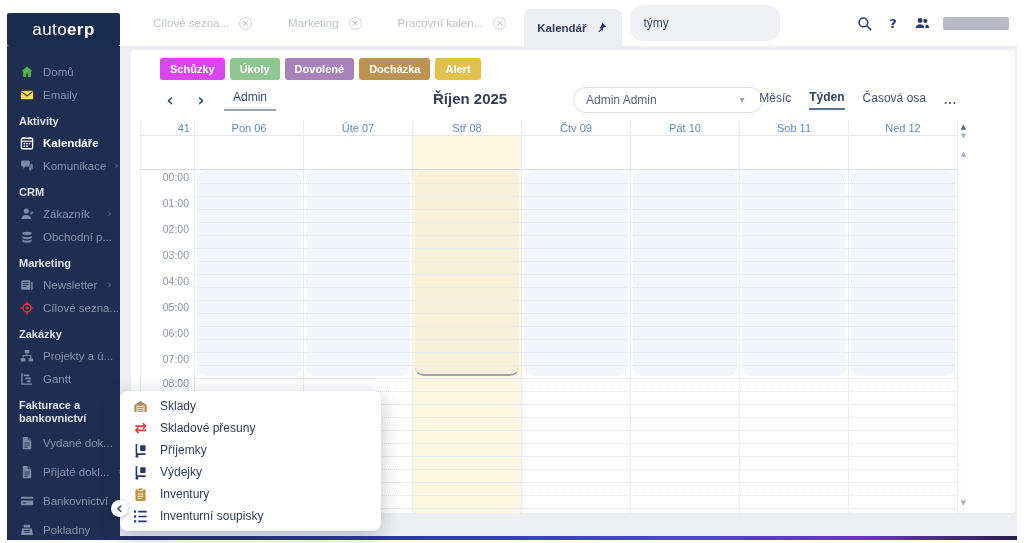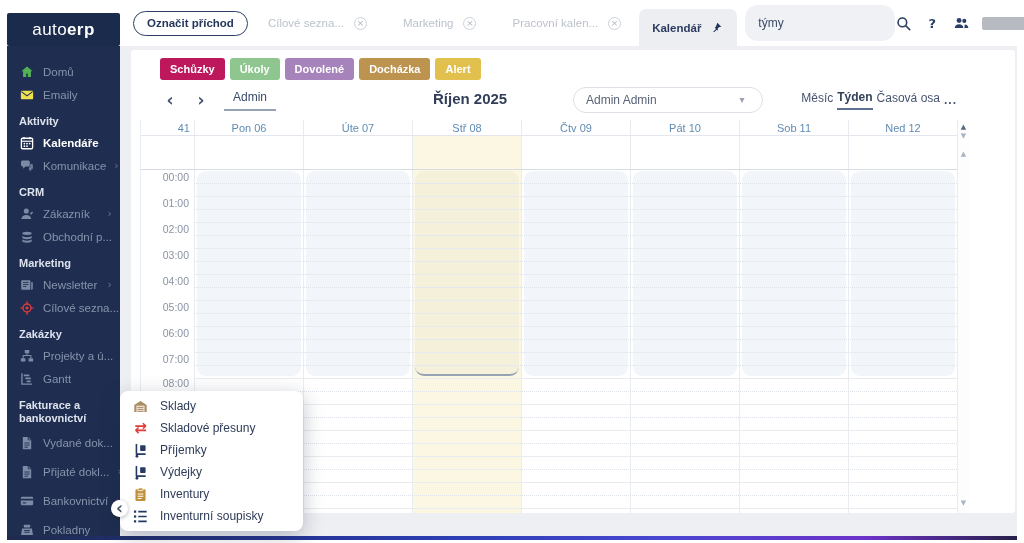--- a/index.html
+++ b/index.html
@@ -47,21 +47,21 @@
   .fbtn{color:#fff;font-size:11px;font-weight:700;padding:0 10px;height:22px;display:flex;align-items:center;
         border-radius:3px;border:none;font-family:inherit;cursor:pointer}
   .nav{position:absolute;left:31px;top:39px;display:flex;align-items:center;gap:15px}
   .nav .arr{font-size:17px;color:#3e4d6b;cursor:pointer;line-height:1;font-weight:700}
   .today{font-size:12px;color:#3a4a68;padding:1px 9px 5px;border-bottom:2px solid #97a3b5;cursor:pointer}
   .cal-title{position:absolute;left:302px;top:40px;font-size:15px;font-weight:700;color:#333f58}
   .res-select{position:absolute;left:442px;top:37px;width:190px;height:26px;border:1px solid #dcdfe6;border-radius:13px;
               background:#fff;display:flex;align-items:center;justify-content:space-between;padding:0 12px;
               font-size:12px;color:#5a6478;cursor:pointer}
   .res-select .ic{color:#9aa2b2}
-  .views{position:absolute;right:58px;top:40px;display:flex;align-items:center;gap:4px;font-size:12px;color:#46536f}
+  .views{position:absolute;right:58px;top:40px;display:flex;align-items:center;gap:18px;font-size:12px;color:#46536f}
   .view{cursor:pointer;padding-bottom:4px}
   .view.active{border-bottom:2px solid #5f7190;font-weight:600;color:#333f58}
   .more{cursor:pointer;font-weight:700;letter-spacing:1px;color:#46536f}
 
   
   .table{position:absolute;left:9px;top:70px;width:828px;height:393px;border-left:1px solid #e9ecf1}
   .thead{display:flex;height:16px;border-bottom:1px solid #e3e6ec;width:816px}
   .th-gutter{width:53px;display:flex;align-items:center;justify-content:flex-end;padding-right:4px;color:#5f8cb4;font-size:11px}
   .th{width:109px;border-left:1px solid #e8ebf0;color:#5f8cb4;font-size:11px;display:flex;align-items:center;justify-content:center}
   .allday{display:flex;height:34px;border-bottom:1px solid #d7dbe2;width:816px}
@@ -74,38 +74,37 @@
   .lines{position:absolute;left:53px;width:763px;top:0;bottom:0;z-index:2;pointer-events:none}
   .hl{position:absolute;left:0;right:0;border-top:1px solid #e8ebef}
   .hl.half{border-top:1px dotted #dde2e9}
   .glabels{position:absolute;left:0;top:0;width:53px;bottom:0;z-index:3;background:#fff}
   .tlab{position:absolute;right:5px;font-size:10.5px;color:#8a93a3;line-height:11px}
   .sbar{position:absolute;left:816px;top:0;width:12px;height:393px;border-left:1px solid #e9ecf1;z-index:4;background:#fdfdfe}
   .sbar span{position:absolute;left:0;width:11px;text-align:center;font-size:7px;color:#aab3c2;cursor:pointer;font-family:"DejaVu Sans",sans-serif}
   .sbar span.dark{color:#55677f}
 
   
-  .popup{position:absolute;left:120px;top:391px;width:183px;background:#fff;border-radius:8px;
+  .popup{position:absolute;left:120px;top:391px;width:261px;background:#fff;border-radius:8px;
          box-shadow:0 5px 20px rgba(25,35,65,.28);z-index:50;padding:4px 0}
   .pitem{display:flex;align-items:center;gap:11px;height:22px;padding:0 12px;font-size:12px;color:#2e3c58;font-weight:500;cursor:pointer;white-space:nowrap}
   .pitem .ic{width:17px;height:17px}
 
   .accent{position:absolute;left:7px;top:536px;width:1010px;height:4px;z-index:25;
           background:linear-gradient(90deg,#1e2a4c 0%,#27359a 30%,#2c3fb4 45%,#4a46d2 65%,#6d32c8 85%,#27204a 100%)}
 </style>
 </head>
 <body>
 
 <header class="topbar">
   <div class="logo">
       <span>auto</span>
       <b>erp</b>
     </div>
   <div class="tb-content">
-    <button class="checkin">Označit příchod</button>
     <nav class="tabs" id="tabs">
         <div class="tab">
           <span class="tab-label">Cílové sezna...</span>
           <span class="x glyph">×</span>
         </div>
         <div class="tab">
           <span class="tab-label">Marketing</span>
           <span class="x glyph">×</span>
         </div>
         <div class="tab">
@@ -303,21 +302,21 @@
 <button class="collapse" id="collapseBtn">
     <span class="ic" style="color: rgb(68, 80, 102);">
       <span class="glyph" style="font-size:17px;font-weight:700;">‹</span>
     </span>
   </button>
 
 <div class="main"></div>
 
 <section class="card">
   <div class="filters" id="filters">
-      <button class="fbtn" style="background: #be185d;">Schůzky</button>
+      <button class="fbtn" style="background: #d946ef;">Schůzky</button>
       <button class="fbtn" style="background: rgb(143, 197, 143);">Úkoly</button>
       <button class="fbtn" style="background: rgb(167, 131, 187);">Dovolené</button>
       <button class="fbtn" style="background: rgb(189, 147, 80);">Docházka</button>
       <button class="fbtn" style="background: rgb(226, 192, 78);">Alert</button>
     </div>
   <div class="nav" id="calNav">
       <span class="arr"><span class="ic" style="color: rgb(62, 77, 107);">
           <span class="glyph" style="font-size:17px;font-weight:700;">‹</span>
         </span></span>
       <span class="arr"><span class="ic" style="color: rgb(62, 77, 107);">

